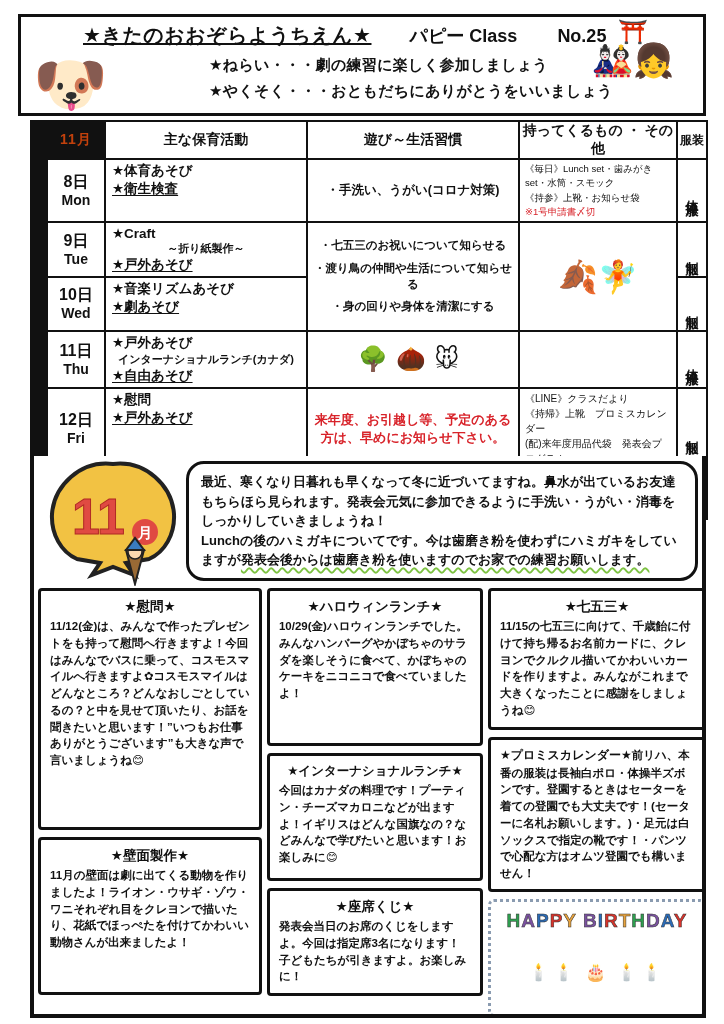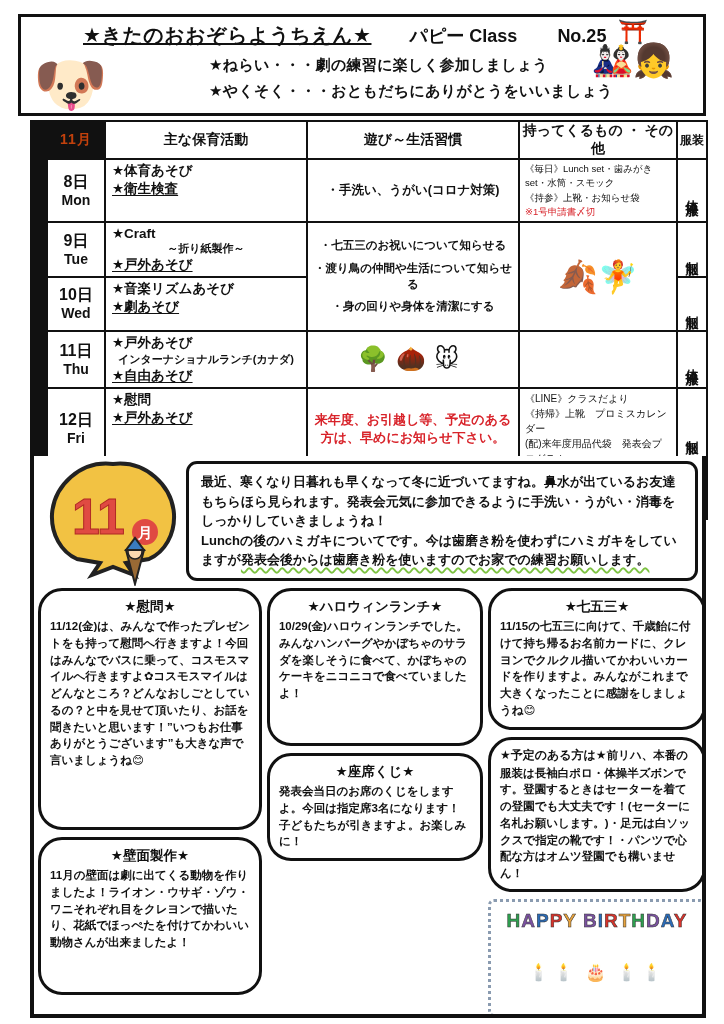--- a/index.html
+++ b/index.html
@@ -38,26 +38,26 @@
   .items-cell { padding:2px 5px; font-size:9.5px; font-weight:normal; vertical-align:top; line-height:1.5;margin-left:33px; }
   .items-note { text-align:center; font-size:12px; font-weight:bold; vertical-align:middle; }
   .clothes-cell { text-align:center; vertical-align:middle; padding:0; }
   .clothes-cell span { writing-mode:vertical-rl; text-orientation:upright; font-size:13px; font-weight:bold; line-height:1; letter-spacing:2px; }
   .icon-row { font-size:24px; letter-spacing:8px; }
   .leaf-girl { text-align:center; vertical-align:middle; font-size:32px; }
 
   
   .bottom { position:absolute; left:30px; top:456px; width:676px; height:562px; border:4px solid #111; border-top:none; overflow:hidden; background:#fff; }
   .ginkgo { position:absolute; left:8px; top:2px; width:142px; height:128px; }
-  .intro-box { position:absolute; left:152px; top:5px; width:512px; min-height:110px; border:3px solid #111; border-radius:11px; padding:8px 12px; font-size:13px; font-weight:bold; line-height:1.5; background:#fff; }
+  .intro-box { position:absolute; left:152px; top:5px; width:512px; min-height:110px; border:3px solid #111; border-radius:18px; padding:8px 12px; font-size:13px; font-weight:bold; line-height:1.5; background:#fff; }
   .wavy { text-decoration:underline; text-decoration-style:wavy; text-decoration-color:#7dc242; text-decoration-thickness:2px; text-underline-offset:3px; }
   .cols { position:absolute; left:4px; top:132px; width:668px; display:flex; gap:5px; }
   .col { display:flex; flex-direction:column; gap:7px; }
   .col1 { width:226px; } .col2 { width:218px; } .col3 { width:220px; }
-  .box { border:3px solid #111; border-radius:24px; padding:7px 9px; background:#fff; }
+  .box { border:3px solid #111; border-radius:4px; padding:7px 9px; background:#fff; }
   .box h3 { text-align:center; font-size:13.5px; margin-bottom:2px; }
   .box p { font-size:11.5px; font-weight:bold; line-height:1.46; }
   .box p strong { font-size:12px; }
   .birthday { border:3px dotted #8a9bb0; border-radius:6px; padding:8px 4px 6px; text-align:center; min-height:118px; }
   .bday-title { font-size:19px; font-weight:bold; letter-spacing:1px; -webkit-text-stroke:.5px #333; }
   .bday-candles { margin-top:30px; font-size:17px; letter-spacing:3px; }
 </style>
 </head>
 <body>
 
@@ -241,33 +241,37 @@
           <h3>★壁面製作★</h3>
           <p>11月の壁面は劇に出てくる動物を作りましたよ！ライオン・ウサギ・ゾウ・ワニそれぞれ目をクレヨンで描いたり、花紙でほっぺたを付けてかわいい動物さんが出来ましたよ！</p>
         </div>
       </div>
 
       <div class="col col2">
         <div class="box" style="min-height:158px">
           <h3>★ハロウィンランチ★</h3>
           <p>10/29(金)ハロウィンランチでした。みんなハンバーグやかぼちゃのサラダを楽しそうに食べて、かぼちゃのケーキをニコニコで食べていましたよ！</p>
         </div>
+        <div class="box" style="min-height:128px">
+          <h3 style="font-size:12.5px">★インターナショナルランチ★</h3>
+          <p>今回はカナダの料理です！プーティン・チーズマカロニなどが出ますよ！イギリスはどんな国旗なの？などみんなで学びたいと思います！お楽しみに😊</p>
+        </div>
         <div class="box" style="min-height:108px">
           <h3>★座席くじ★</h3>
           <p>発表会当日のお席のくじをしますよ。今回は指定席3名になります！子どもたちが引きますよ。お楽しみに！</p>
         </div>
       </div>
 
       <div class="col col3">
         <div class="box" style="min-height:142px">
           <h3>★七五三★</h3>
           <p>11/15の七五三に向けて、千歳飴に付けて持ち帰るお名前カードに、クレヨンでクルクル描いてかわいいカードを作りますよ。みんながこれまで大きくなったことに感謝をしましょうね😊</p>
         </div>
         <div class="box" style="min-height:142px">
-          <p><strong>★予定のある方は★</strong><span>前リハ、本番の服装は長袖白ポロ・体操半ズボンです。登園するときはセーターを着ての登園でも大丈夫です！(セーターに名札お願いします。)・足元は白ソックスで指定の靴です！・パンツで心配な方はオムツ登園でも構いません！</span></p>
+          <p><strong>★プロミスカレンダー★</strong><span>前リハ、本番の服装は長袖白ポロ・体操半ズボンです。登園するときはセーターを着ての登園でも大丈夫です！(セーターに名札お願いします。)・足元は白ソックスで指定の靴です！・パンツで心配な方はオムツ登園でも構いません！</span></p>
         </div>
         <div class="birthday">
           <div class="bday-title"><span style="color: rgb(46, 158, 79);">H</span><span style="color: rgb(123, 82, 161);">A</span><span style="color: rgb(43, 108, 184);">P</span><span style="color: rgb(216, 52, 44);">P</span><span style="color: rgb(232, 163, 61);">Y</span><span> </span><span style="color: rgb(123, 82, 161);">B</span><span style="color: rgb(43, 108, 184);">I</span><span style="color: rgb(216, 52, 44);">R</span><span style="color: rgb(232, 163, 61);">T</span><span style="color: rgb(46, 158, 79);">H</span><span style="color: rgb(123, 82, 161);">D</span><span style="color: rgb(43, 108, 184);">A</span><span style="color: rgb(216, 52, 44);">Y</span></div>
           <div class="bday-candles">🕯️🕯️ 🎂 🕯️🕯️</div>
         </div>
       </div>
 
     </div>
   </div>
 

